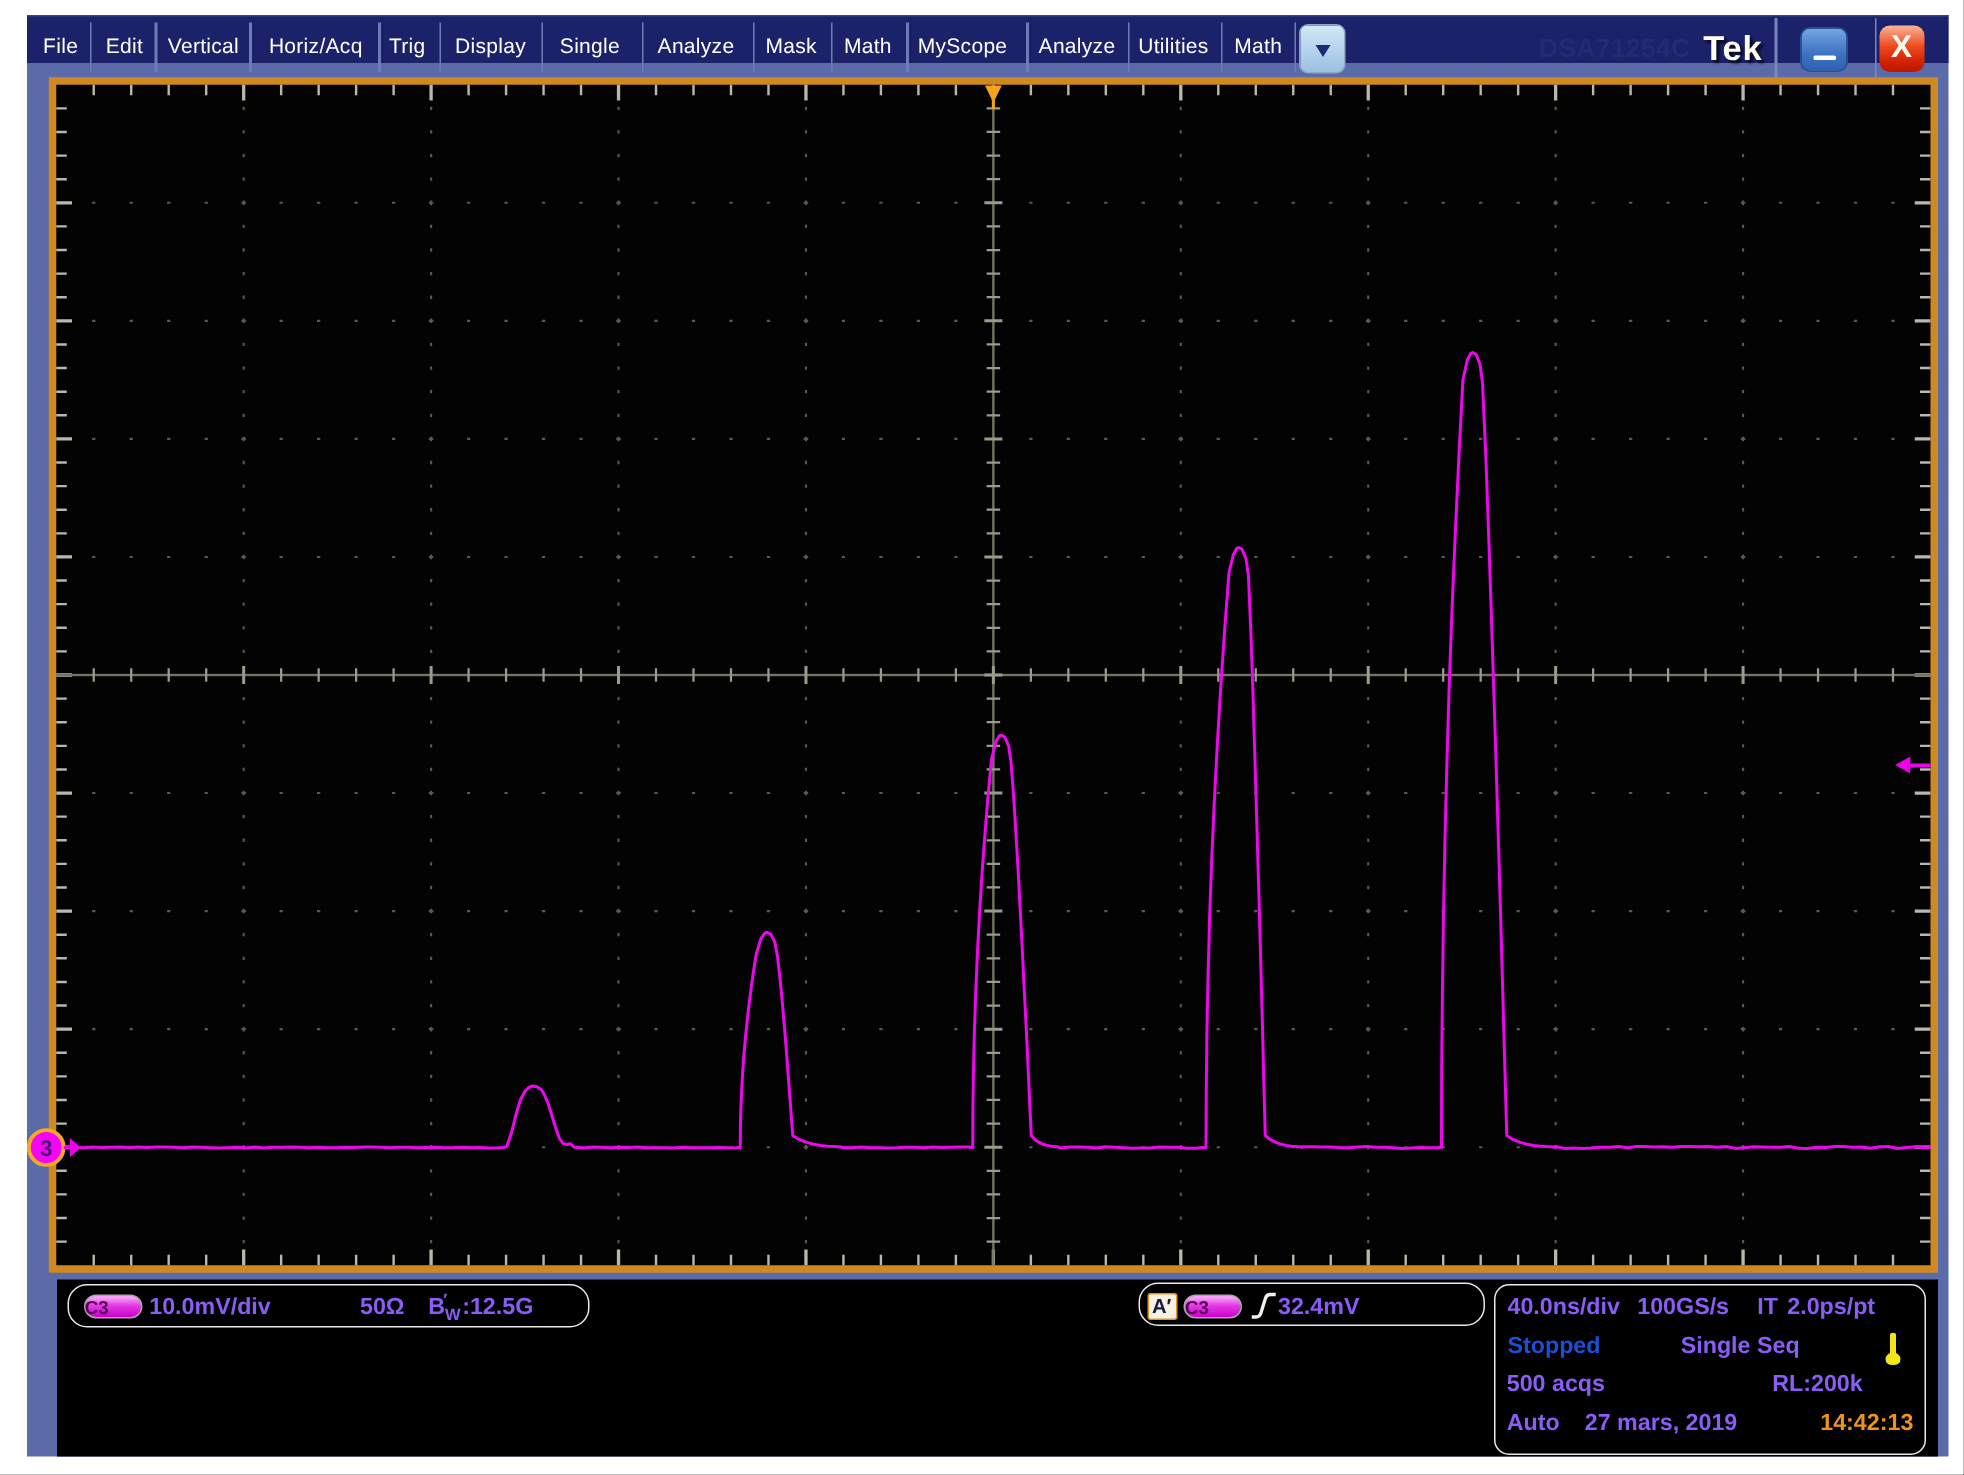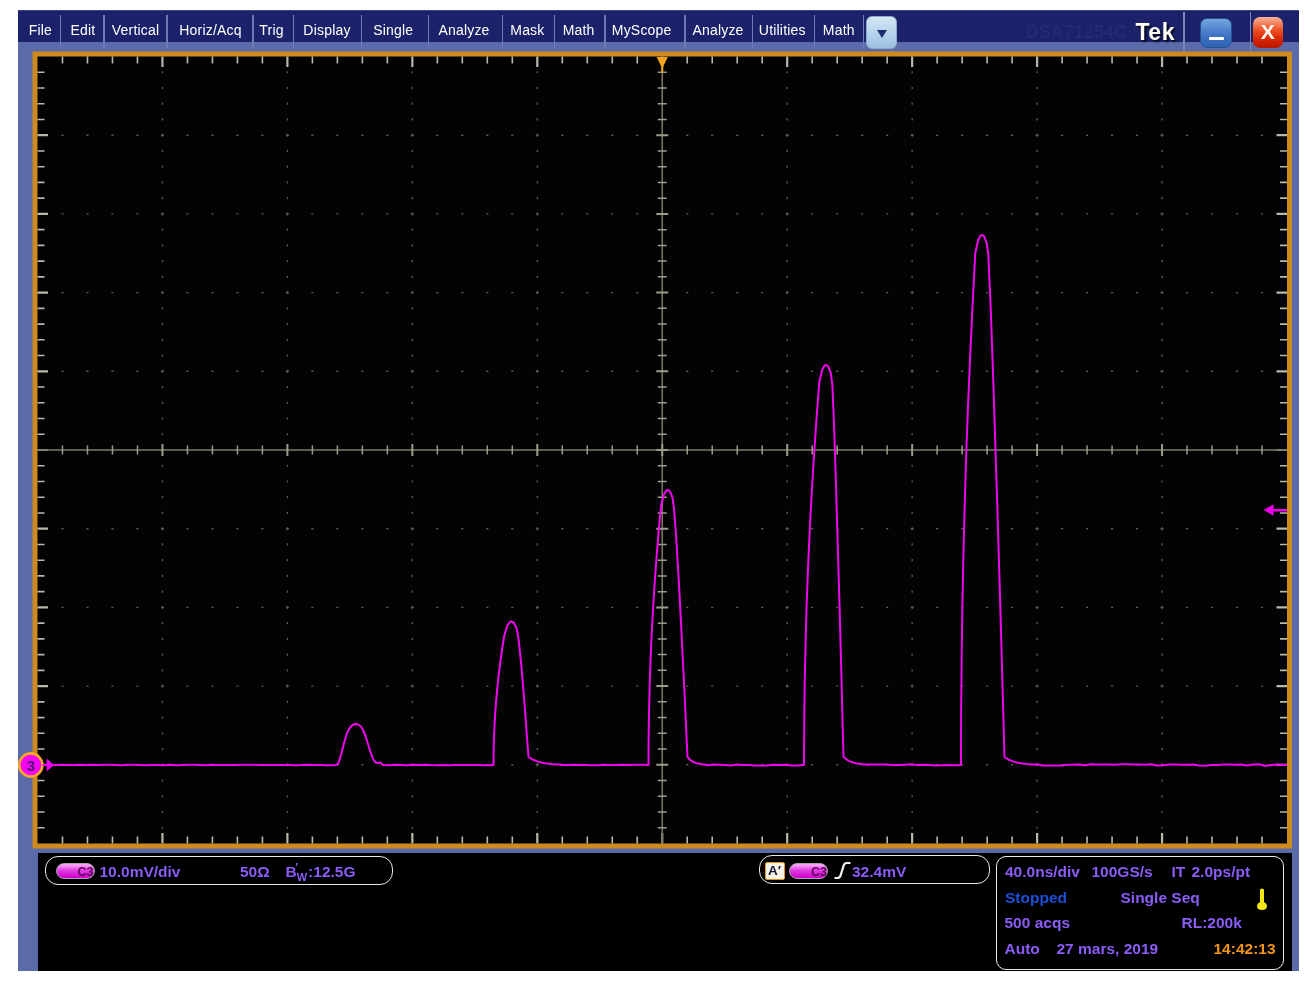--- a/index.html
+++ b/index.html
@@ -30,21 +30,21 @@
  background:linear-gradient(#f8b49a,#ee4a1e 45%,#d02000 80%,#b81a00);
  color:#fff8ee;font-size:21px;font-weight:bold;text-align:center;line-height:30px}
 #readout{position:absolute;left:20px;top:842.5px;width:1254.5px;height:118.5px;
  background:#000}
 .box{position:absolute;background:#000;border:1.5px solid #e8e8e8;border-radius:13px}
 #box1{left:44.5px;top:855.5px;width:348px;height:29px}
 #box2{left:758.5px;top:855px;width:231px;height:28.5px}
 #box3{left:996px;top:855.5px;width:288px;height:114px;border-radius:10px}
 .pill{position:absolute;width:39px;height:16.5px;border-radius:9px;
  background:linear-gradient(#f9a0f9 8%,#e33ce3 45%,#cc00cc);border:1px solid #a8a8a8;
- color:#5c005c;font-size:12.5px;font-weight:bold;text-align:right;line-height:16px}
+ color:#5c005c;font-size:12.5px;font-weight:bold;text-align:left;line-height:16px}
 .rt{position:absolute;color:#8b5cf6;font-size:15.5px;line-height:18px;font-weight:bold;white-space:nowrap}
 .sub{font-size:11px;vertical-align:-4px}
 svg{display:block}
 </style></head>
 <body>
 <div id="win">
 <div id="readout"></div>
 </div>
 <svg width="1309" height="983" viewBox="0 0 1309 983" style="position:absolute;left:0;top:0" xmlns="http://www.w3.org/2000/svg">
     <rect x="32.5" y="51.5" width="1259.5" height="797.0" fill="#cf8a1f"></rect>

